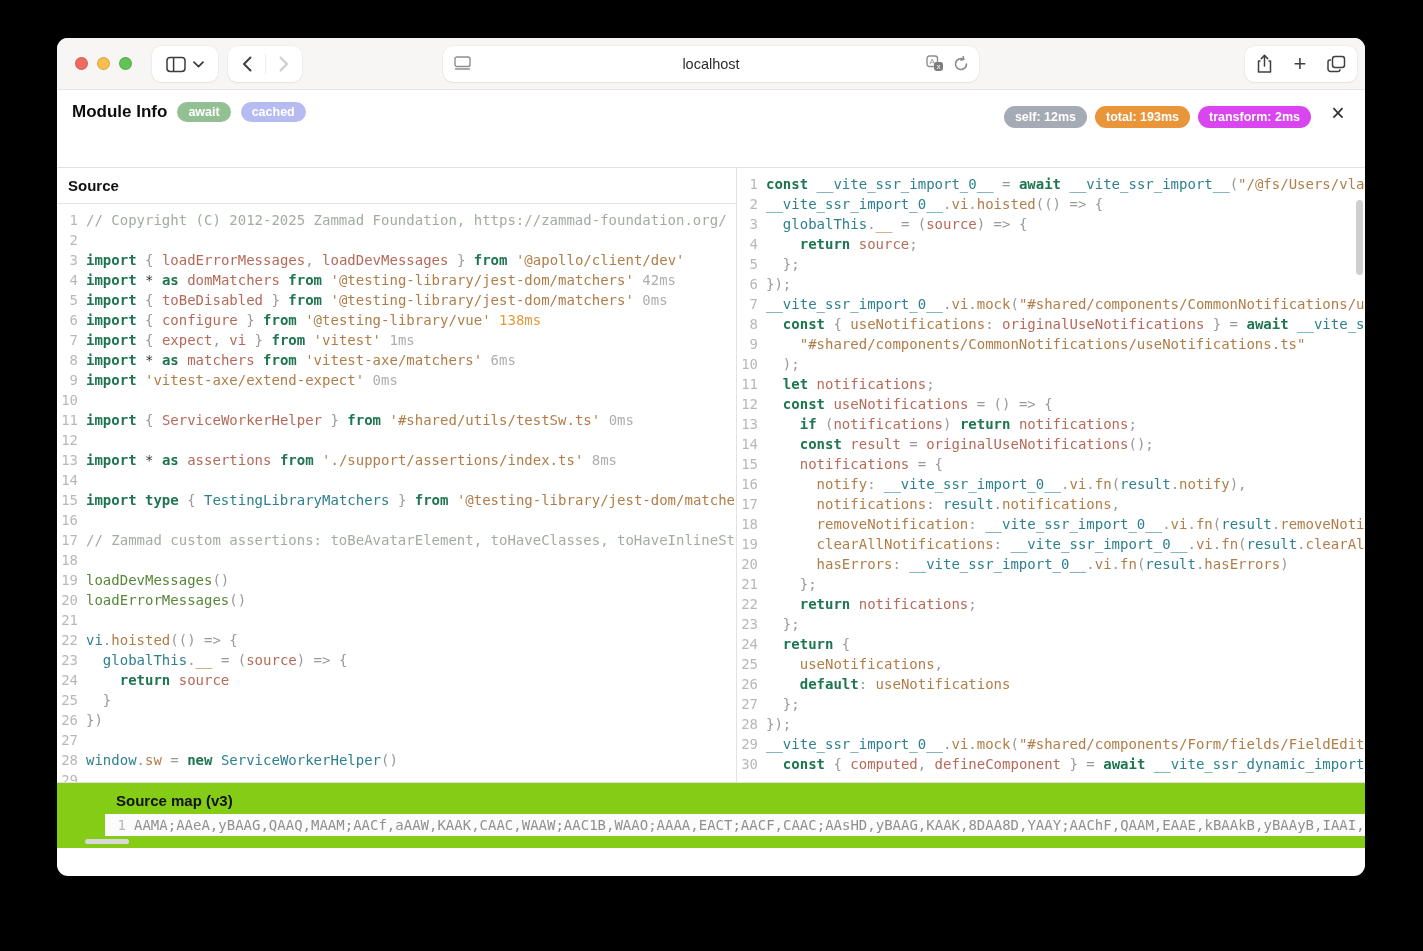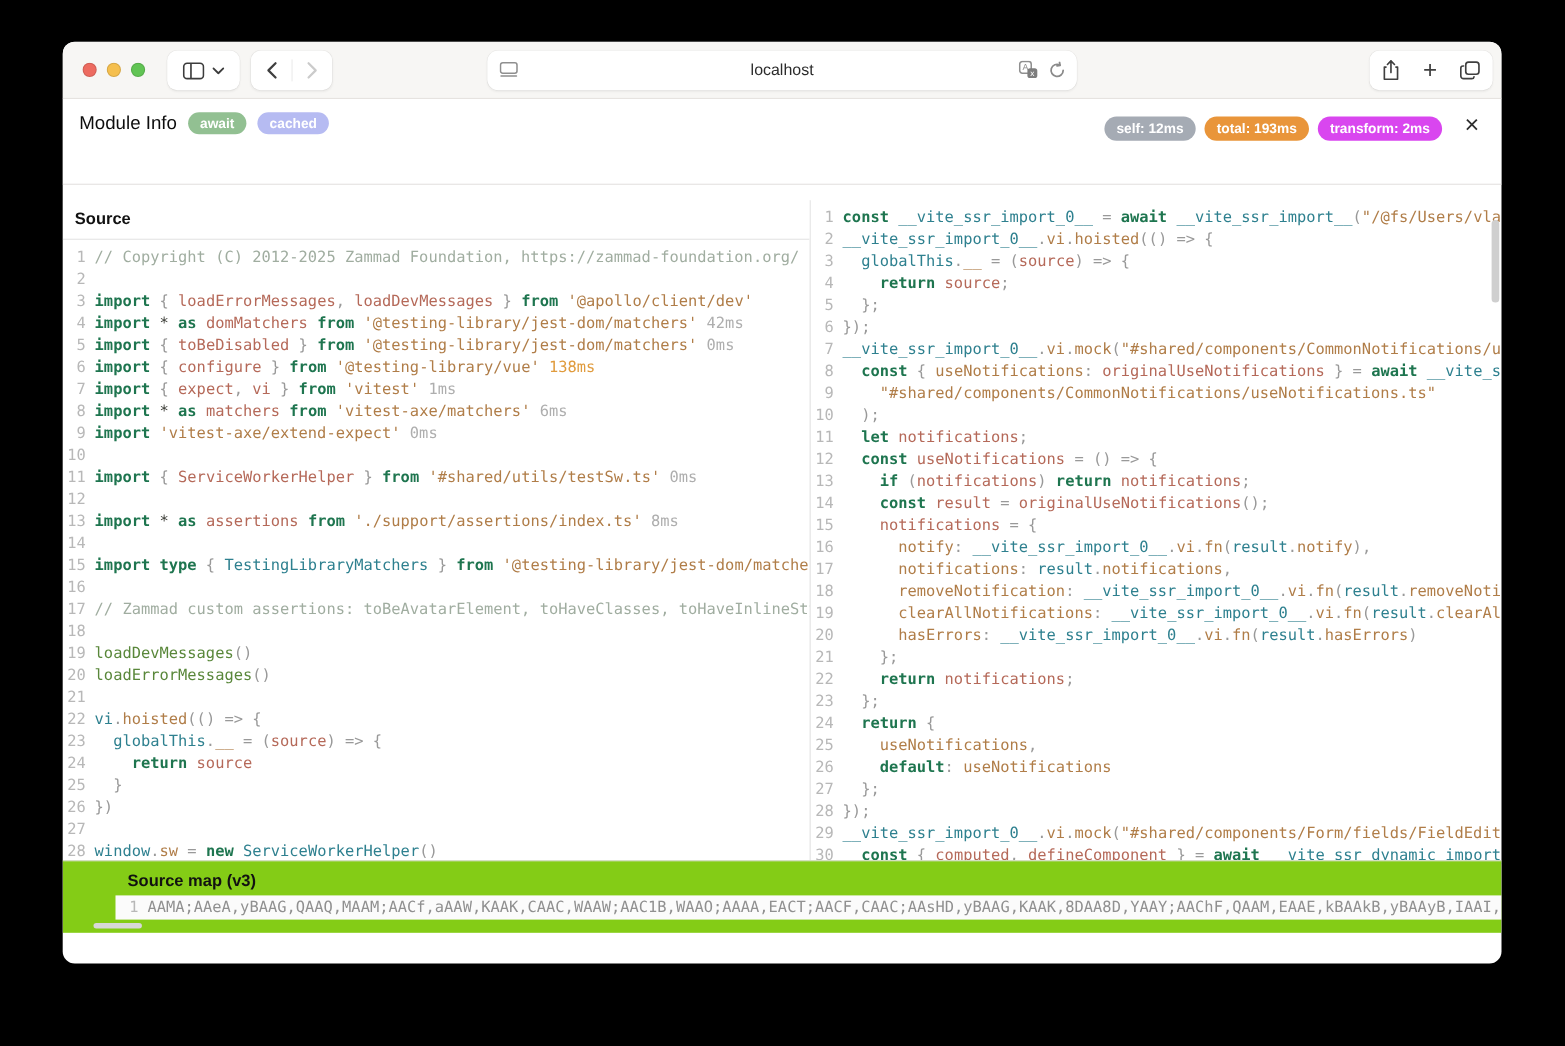--- a/index.html
+++ b/index.html
@@ -22,31 +22,31 @@
   .url-bar { left:386px; width:536px; border-radius:10px; }
   .url-left { position:absolute; left:11px; top:10px; }
   .url-text { font-size:14.5px; color:#2b2b2b; }
   .url-right { position:absolute; right:10px; top:9px; display:flex; gap:9px; align-items:center; }
   .right-group { right:8px; width:112px; justify-content:space-around; }
   .tb-icon { display:flex; align-items:center; justify-content:center; }
 
   
   .modheader { position:relative; height:78px; background:#fff; border-bottom:1px solid #e4e2e0; }
   .title-row { position:absolute; left:15px; top:12px; display:flex; align-items:center; gap:10px; }
-  .mod-title { font-size:17px; font-weight:400; color:#0d0d0d; }
+  .mod-title { font-size:17px; font-weight:700; color:#0d0d0d; }
   .badge { font-size:12.5px; font-weight:700; color:#fff; padding:3px 11px; border-radius:999px; }
   .timings { position:absolute; right:54px; top:16px; display:flex; gap:8px; }
   .timing { font-size:12.5px; font-weight:700; color:#fff; padding:4px 11px; border-radius:999px; }
   .close-btn { position:absolute; right:12px; top:8px; width:30px; height:30px; font-size:23px;
     color:#2e2e2e; display:flex; align-items:center; justify-content:center; cursor:default; }
   .file-path { position:absolute; left:15px; top:44px; font-family:"DejaVu Sans Mono", monospace;
     font-size:14px; color:#413f3c; }
 
   
-  .panels { position:absolute; top:144px; left:0; width:1360px; height:642px; display:flex; }
+  .panels { position:absolute; top:130px; left:0; width:1360px; height:642px; display:flex; }
   .panel { width:50%; height:100%; position:relative; overflow:hidden; }
   .panel.left { border-right:1px solid #e2e2e2; }
   .panel-header { height:36px; line-height:36px; padding-left:11px; font-size:15px; font-weight:700;
     color:#111; border-bottom:1px solid #e4e4e4; background:#fff; }
   .panel-code { padding-top:6px; font-family:"DejaVu Sans Mono", monospace; font-size:14px;
     white-space:pre; overflow:hidden; height:606px; }
   .line { height:20px; line-height:20px; }
   .ln { display:inline-block; width:29px; padding-right:8px; text-align:right; color:#b8b8b8; }
 
   .tk-c { color:#a0ada0; }

